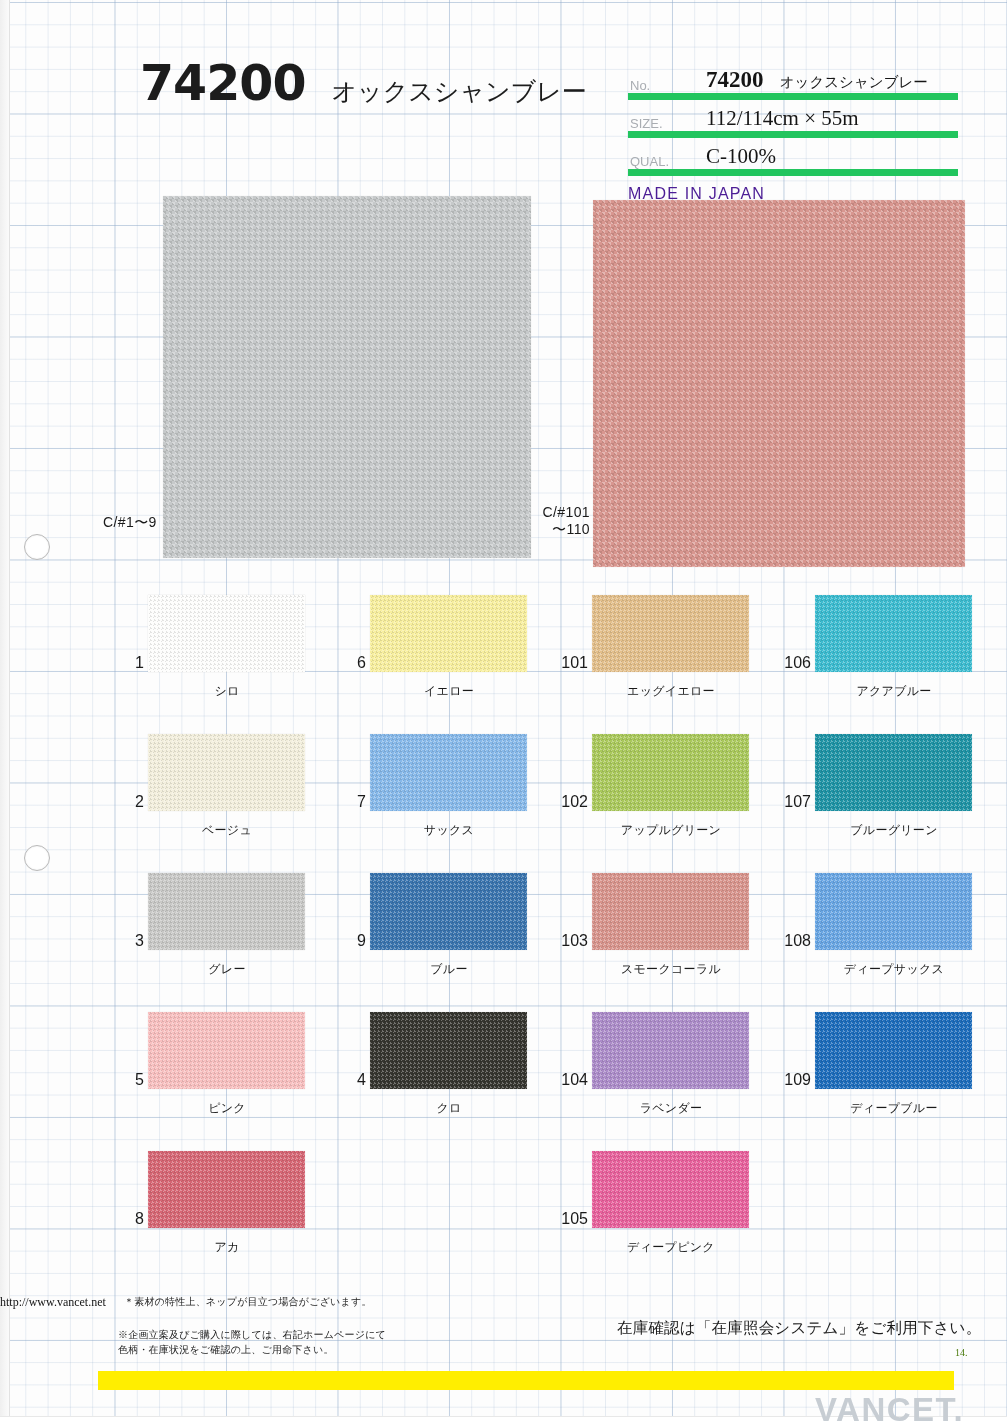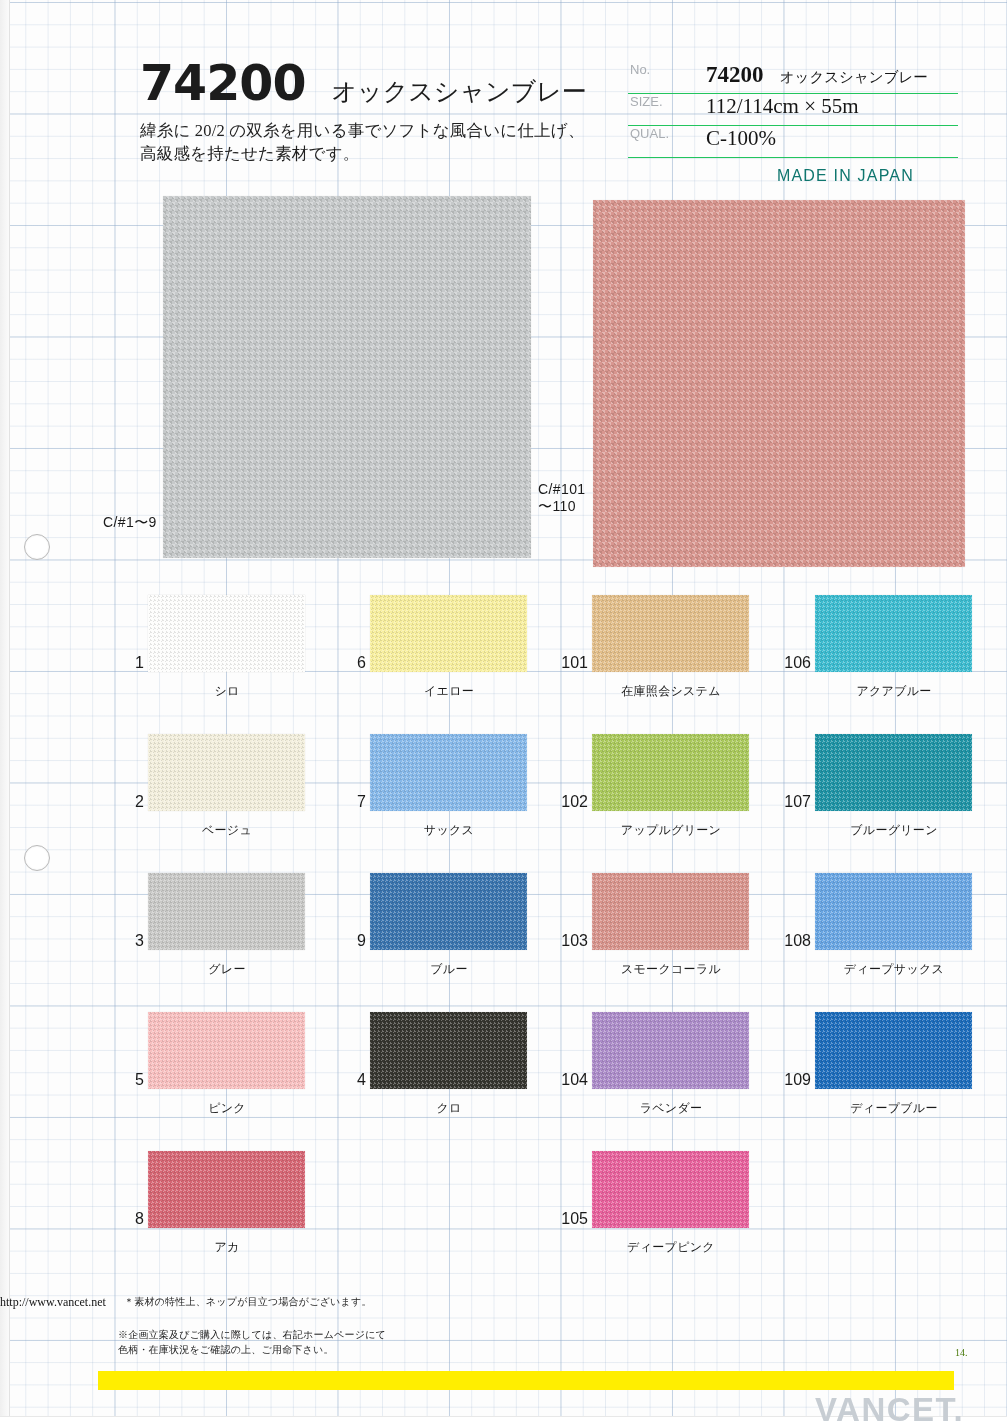--- a/index.html
+++ b/index.html
@@ -94,23 +94,23 @@
 
   
   #spec-table {
     position: absolute;
     left: 628px;
     top: 62px;
     width: 330px;
   }
   .spec-row {
     display: flex;
-    align-items: flex-start;
+    align-items: flex-end;
     height: 31px;
-    border-bottom: 1px solid #22c55e;
+    border-bottom: 7px solid #22c55e;
   }
   .spec-label {
     width: 62px;
     font-family: "Liberation Sans", "DejaVu Sans", sans-serif;
     font-size: 13px;
     color: #a9adb2;
     padding-left: 2px;
   }
   .spec-value {
     flex: 1;
@@ -122,45 +122,45 @@
   }
   #spec-no-value { font-weight: bold; font-size: 23px; letter-spacing: 0px; }
   #spec-no-name {
     font-family: "DejaVu Sans", "Liberation Sans", sans-serif;
     font-size: 14.5px;
     font-weight: normal;
     margin-left: 11px;
   }
   #made-in {
     margin-top: 9px;
-    text-align: right;
+    text-align: left;
     font-family: "Liberation Sans", "DejaVu Sans", sans-serif;
     font-size: 16px;
     letter-spacing: 1.2px;
-    color: #0f766e;
+    color: #4c1d95;
     padding-right: 44px;
   }
 
   
   .hero-swatch {
     position: absolute;
     box-shadow: 0 0 1px rgba(0,0,0,0.10);
   }
   #hero-grey { left: 163px; top: 196px; width: 368px; height: 362px; }
   #hero-coral { left: 593px; top: 200px; width: 372px; height: 367px; }
   .hero-label {
     position: absolute;
     font-family: "Liberation Sans", "DejaVu Sans", sans-serif;
     font-size: 14px;
     color: #1a1a1a;
     letter-spacing: 0.4px;
     line-height: 1.2;
   }
   #hero-grey-label { left: 103px; top: 514px; text-align: center; }
-  #hero-coral-label { left: 538px; top: 481px; width: 52px; }
+  #hero-coral-label { left: 538px; top: 504px; text-align: right; width: 52px; }
 
   
   #swatch-grid { position: absolute; left: 0; top: 585px; width: 1007px; }
   .swatch-row { position: relative; height: 139px; }
   .swatch-cell { position: absolute; width: 222px; height: 130px; }
   .swatch-cell.col0 { left: 108px; }
   .swatch-cell.col1 { left: 330px; }
   .swatch-cell.col2 { left: 552px; }
   .swatch-cell.col3 { left: 775px; }
   .swatch-chip {
@@ -253,22 +253,20 @@
   <div id="grid-bg"></div>
   <div id="paper-edge-left"></div>
   <div id="paper-edge-bottom"></div>
   <div class="punch-hole" id="hole-1"></div>
   <div class="punch-hole" id="hole-2"></div>
 
   <div id="header">
     <div id="title-block">
       <span id="product-code">74200</span>
       <span id="product-name-jp">オックスシャンブレー</span>
-      <div id="product-desc">緯糸に 20/2 の双糸を用いる事でソフトな風合いに仕上げ、
-高級感を持たせた素材です。</div>
     </div>
 
     <div id="spec-table">
       <div class="spec-row">
         <div class="spec-label">No.</div>
         <div class="spec-value">
           <span id="spec-no-value">74200</span>
           <span id="spec-no-name">オックスシャンブレー</span>
         </div>
       </div>
@@ -303,21 +301,21 @@
           <div class="swatch-name">シロ</div>
         </div>
         <div class="swatch-cell col1">
           <div class="swatch-chip" style="background-color: rgb(248, 239, 159); background-image: linear-gradient(45deg, rgba(255, 255, 255, 0.3) 25%, transparent 25%, transparent 75%, rgba(255, 255, 255, 0.3) 75%), linear-gradient(45deg, rgba(0, 0, 0, 0.1) 25%, transparent 25%, transparent 75%, rgba(0, 0, 0, 0.1) 75%); background-size: 4px 4px, 4px 4px; background-position: 0px 0px, 2px 2px;"></div>
           <div class="swatch-no">6</div>
           <div class="swatch-name">イエロー</div>
         </div>
         <div class="swatch-cell col2">
           <div class="swatch-chip" style="background-color: rgb(227, 191, 139); background-image: linear-gradient(45deg, rgba(255, 255, 255, 0.3) 25%, transparent 25%, transparent 75%, rgba(255, 255, 255, 0.3) 75%), linear-gradient(45deg, rgba(0, 0, 0, 0.1) 25%, transparent 25%, transparent 75%, rgba(0, 0, 0, 0.1) 75%); background-size: 4px 4px, 4px 4px; background-position: 0px 0px, 2px 2px;"></div>
           <div class="swatch-no">101</div>
-          <div class="swatch-name">在庫照会システム</div>
+          <div class="swatch-name">エッグイエロー</div>
         </div>
         <div class="swatch-cell col3">
           <div class="swatch-chip" style="background-color: rgb(60, 188, 208); background-image: linear-gradient(45deg, rgba(255, 255, 255, 0.3) 25%, transparent 25%, transparent 75%, rgba(255, 255, 255, 0.3) 75%), linear-gradient(45deg, rgba(0, 0, 0, 0.1) 25%, transparent 25%, transparent 75%, rgba(0, 0, 0, 0.1) 75%); background-size: 4px 4px, 4px 4px; background-position: 0px 0px, 2px 2px;"></div>
           <div class="swatch-no">106</div>
           <div class="swatch-name">アクアブルー</div>
         </div>
       </div>
       <div class="swatch-row">
         <div class="swatch-cell col0">
           <div class="swatch-chip" style="background-color: rgb(243, 239, 221); background-image: linear-gradient(45deg, rgba(255, 255, 255, 0.3) 25%, transparent 25%, transparent 75%, rgba(255, 255, 255, 0.3) 75%), linear-gradient(45deg, rgba(0, 0, 0, 0.1) 25%, transparent 25%, transparent 75%, rgba(0, 0, 0, 0.1) 75%); background-size: 4px 4px, 4px 4px; background-position: 0px 0px, 2px 2px;"></div>
@@ -395,19 +393,20 @@
           <div class="swatch-no">105</div>
           <div class="swatch-name">ディープピンク</div>
         </div>
       </div>
     </div>
 
   <div id="footer">
     <div class="footer-note" id="note-1">＊素材の特性上、ネップが目立つ場合がございます。</div>
     <div class="footer-note" id="note-2">※企画立案及びご購入に際しては、右記ホームページにて
   色柄・在庫状況をご確認の上、ご用命下さい。</div>
+    <div class="footer-note" id="note-stock">在庫確認は「在庫照会システム」をご利用下さい。</div>
     <div id="note-url">http://www.vancet.net</div>
     <div id="page-number">14.</div>
     <div id="yellow-bar" style="background: rgb(255, 238, 0);"></div>
     <div id="brand-logo">VANCET.</div>
   </div>
 
 </div>
 
 </body></html>

